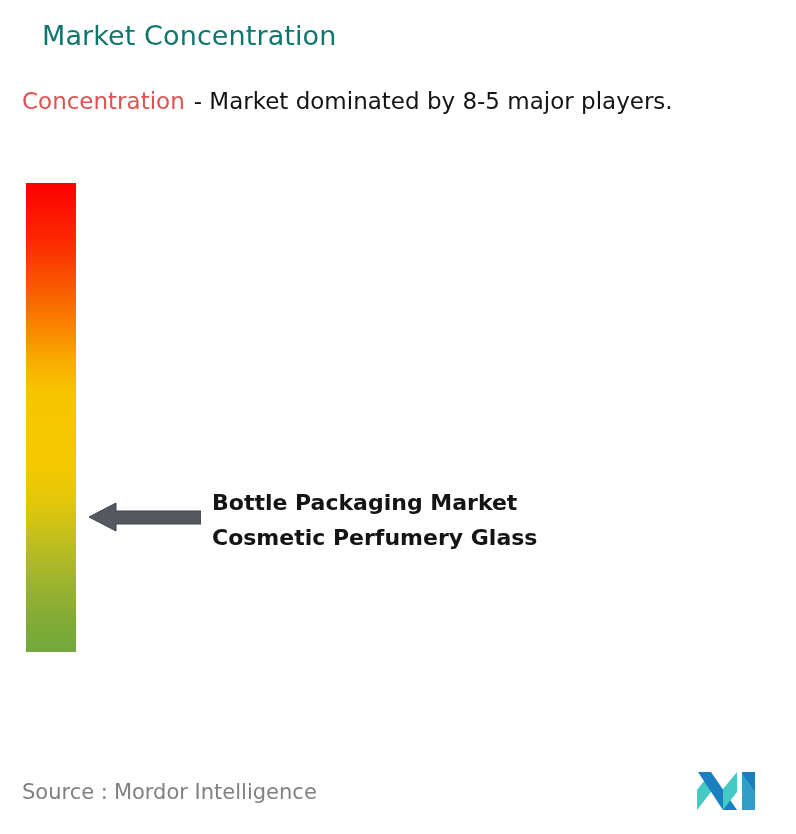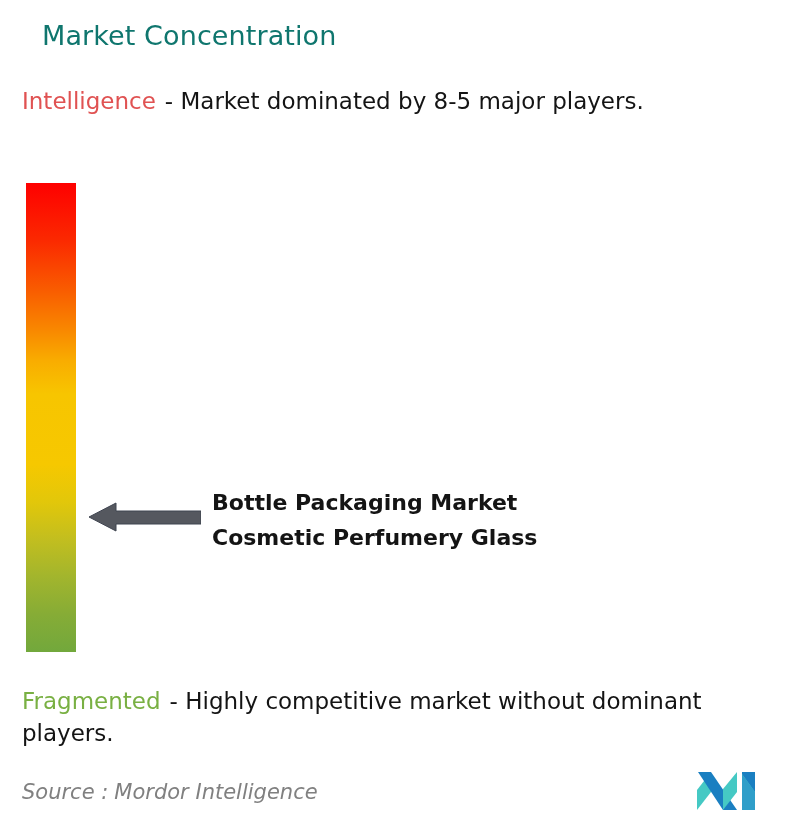--- a/index.html
+++ b/index.html
@@ -118,21 +118,20 @@
 
   
   .source-line {
     position: absolute;
     left: 22px;
     top: 780px;
     font-size: 21px;
     font-weight: 400;
     color: #808080;
     white-space: nowrap;
-    font-style: italic;
   }
   .source-line .source-gap {
     display: inline-block;
     width: 6px;
   }
 
   .brand-logo {
     position: absolute;
     left: 697px;
     top: 772px;
@@ -141,39 +140,36 @@
   }
 </style>
 </head>
 <body>
 
 <div id="infographic">
 
   <div class="page-title">Market Concentration</div>
 
   <div class="caption-top">
-    <span class="term-consolidated">Intelligence</span><span class="term-gap"></span><span>- Market dominated by 8-5 major players.</span>
+    <span class="term-consolidated">Concentration</span><span class="term-gap"></span><span>- Market dominated by 8-5 major players.</span>
   </div>
 
   <div class="scale-bar"></div>
 
   <div class="pointer-arrow">
     <svg width="112" height="30" viewBox="0 0 112 30">
       <polygon points="0,15 27,1 27,9 112,9 112,22 27,22 27,29" fill="#55585f" stroke="#3f4450" stroke-width="1"></polygon>
     </svg>
   </div>
 
   <div class="arrow-label">
     <span class="label-line">Bottle Packaging Market</span>
     <span class="label-line">Cosmetic Perfumery Glass</span>
   </div>
 
-  <div class="caption-bottom">
-    <span class="term-fragmented">Fragmented</span><span class="term-gap"></span><span>- Highly competitive market without dominant players.</span>
-  </div>
 
   <div class="source-line">
     <span>Source :</span><span class="source-gap"></span><span>Mordor Intelligence</span>
   </div>
 
   <div class="brand-logo">
     <svg width="62" height="38" viewBox="0 0 62 38">
       <polygon points="0,38 0,18 14,0 14,20" fill="#45c9c4"></polygon>
       <polygon points="1,0 14,0 40,38 26,38" fill="#1a7fc1"></polygon>
       <polygon points="26,38 26,17 40,0 40,20" fill="#45c9c4"></polygon>

